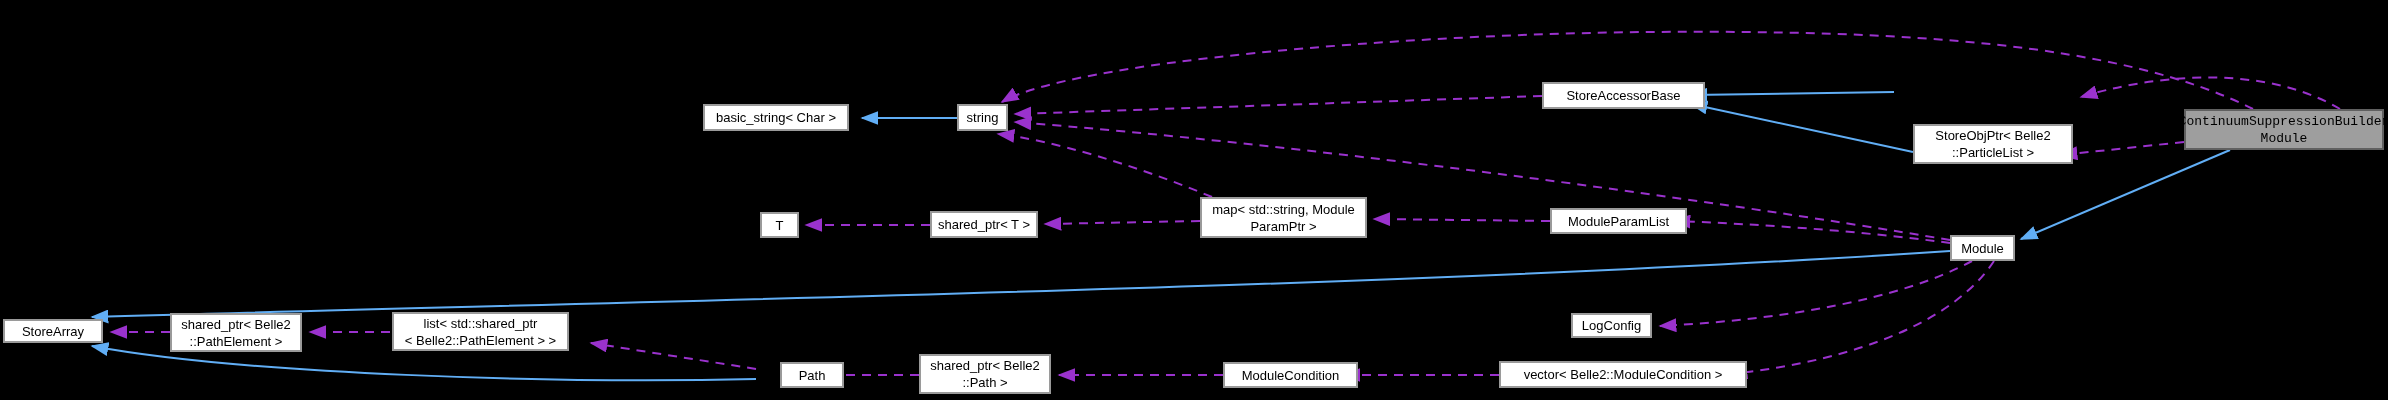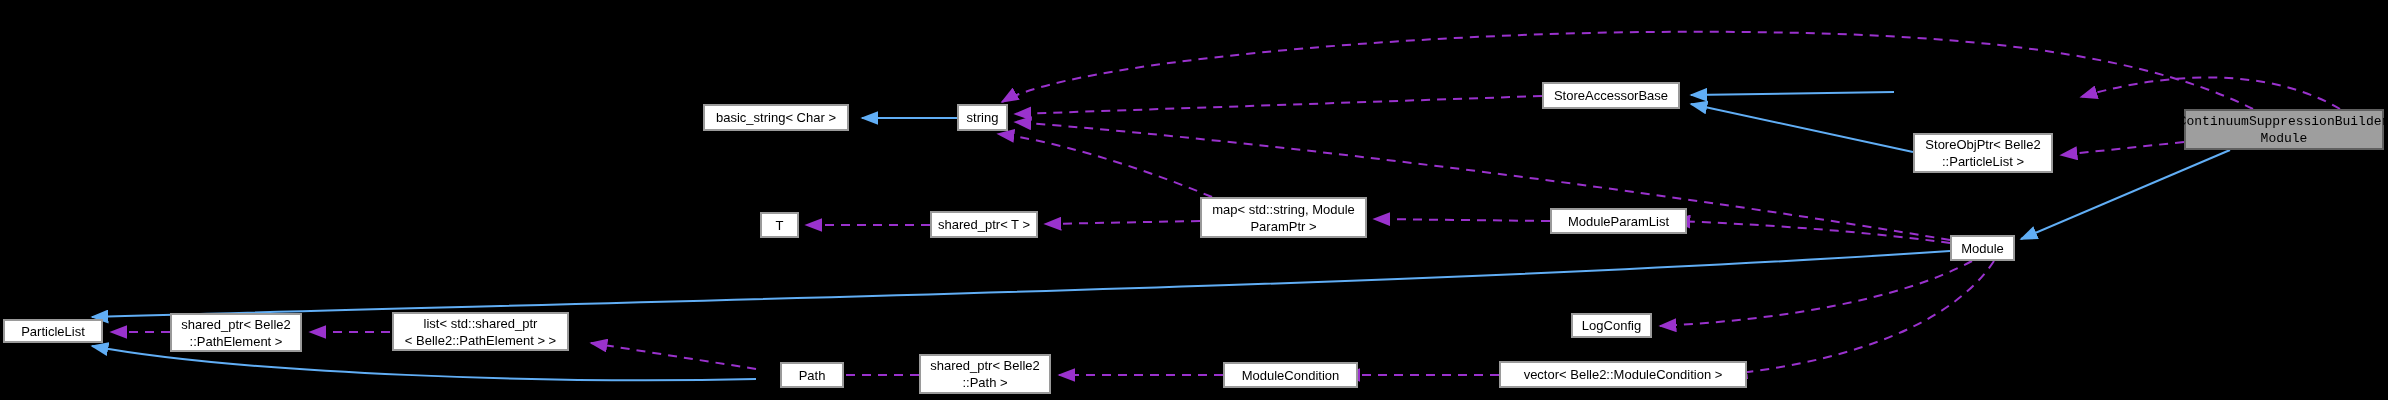--- a/index.html
+++ b/index.html
@@ -71,24 +71,24 @@
     <path class="edge dashed" d="M406,332 L310,332" marker-end="url(#arrow-magenta)"></path>
     <path class="edge dashed" d="M170,332 L111,332" marker-end="url(#arrow-magenta)"></path>
   </svg>
 
   <div class="node" style="left:703px;top:104px;width:146px;height:27px">
       <span>basic_string&lt; Char &gt;</span>
     </div>
   <div class="node" style="left:957px;top:104px;width:51px;height:27px">
       <span>string</span>
     </div>
-  <div class="node" style="left:1542px;top:82px;width:138px;height:27px">
+  <div class="node" style="left:1542px;top:82px;width:163px;height:27px">
       <span>StoreAccessorBase</span>
     </div>
-  <div class="node" style="left:1913px;top:133px;width:140px;height:40px">
+  <div class="node" style="left:1913px;top:124px;width:160px;height:40px">
       <span>StoreObjPtr&lt; Belle2
 ::ParticleList &gt;</span>
     </div>
   <div class="node highlight" style="left:2184px;top:109px;width:200px;height:41px">
       <span>ContinuumSuppressionBuilder
 Module</span>
     </div>
   <div class="node" style="left:760px;top:212px;width:39px;height:26px">
       <span>T</span>
     </div>
@@ -99,21 +99,21 @@
       <span>map&lt; std::string, Module
 ParamPtr &gt;</span>
     </div>
   <div class="node" style="left:1550px;top:208px;width:137px;height:26px">
       <span>ModuleParamList</span>
     </div>
   <div class="node" style="left:1950px;top:235px;width:65px;height:26px">
       <span>Module</span>
     </div>
   <div class="node" style="left:3px;top:319px;width:100px;height:24px">
-      <span>ParticleList</span>
+      <span>StoreArray</span>
     </div>
   <div class="node" style="left:170px;top:313px;width:132px;height:39px">
       <span>shared_ptr&lt; Belle2
 ::PathElement &gt;</span>
     </div>
   <div class="node" style="left:392px;top:312px;width:177px;height:39px">
       <span>list&lt; std::shared_ptr
 &lt; Belle2::PathElement &gt; &gt;</span>
     </div>
   <div class="node" style="left:1571px;top:313px;width:81px;height:25px">

